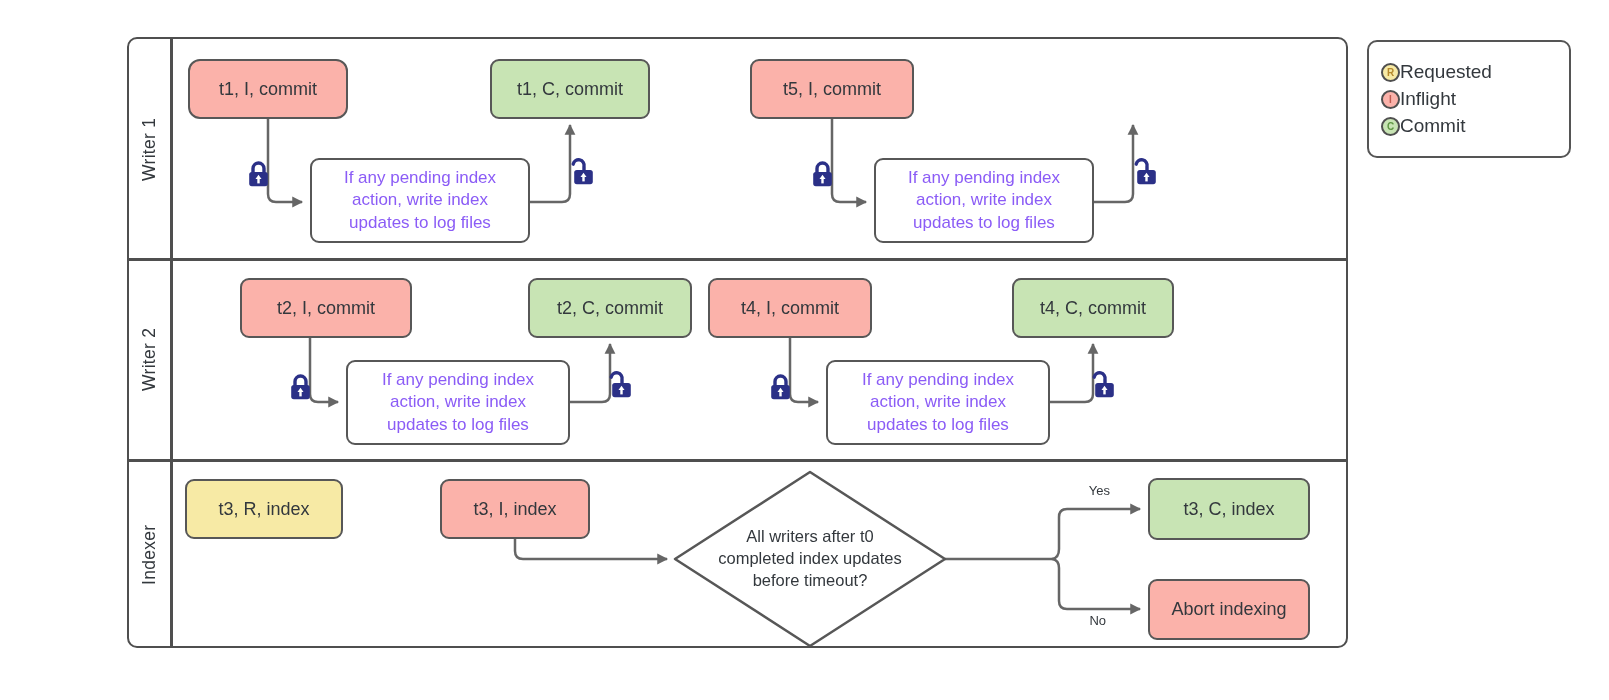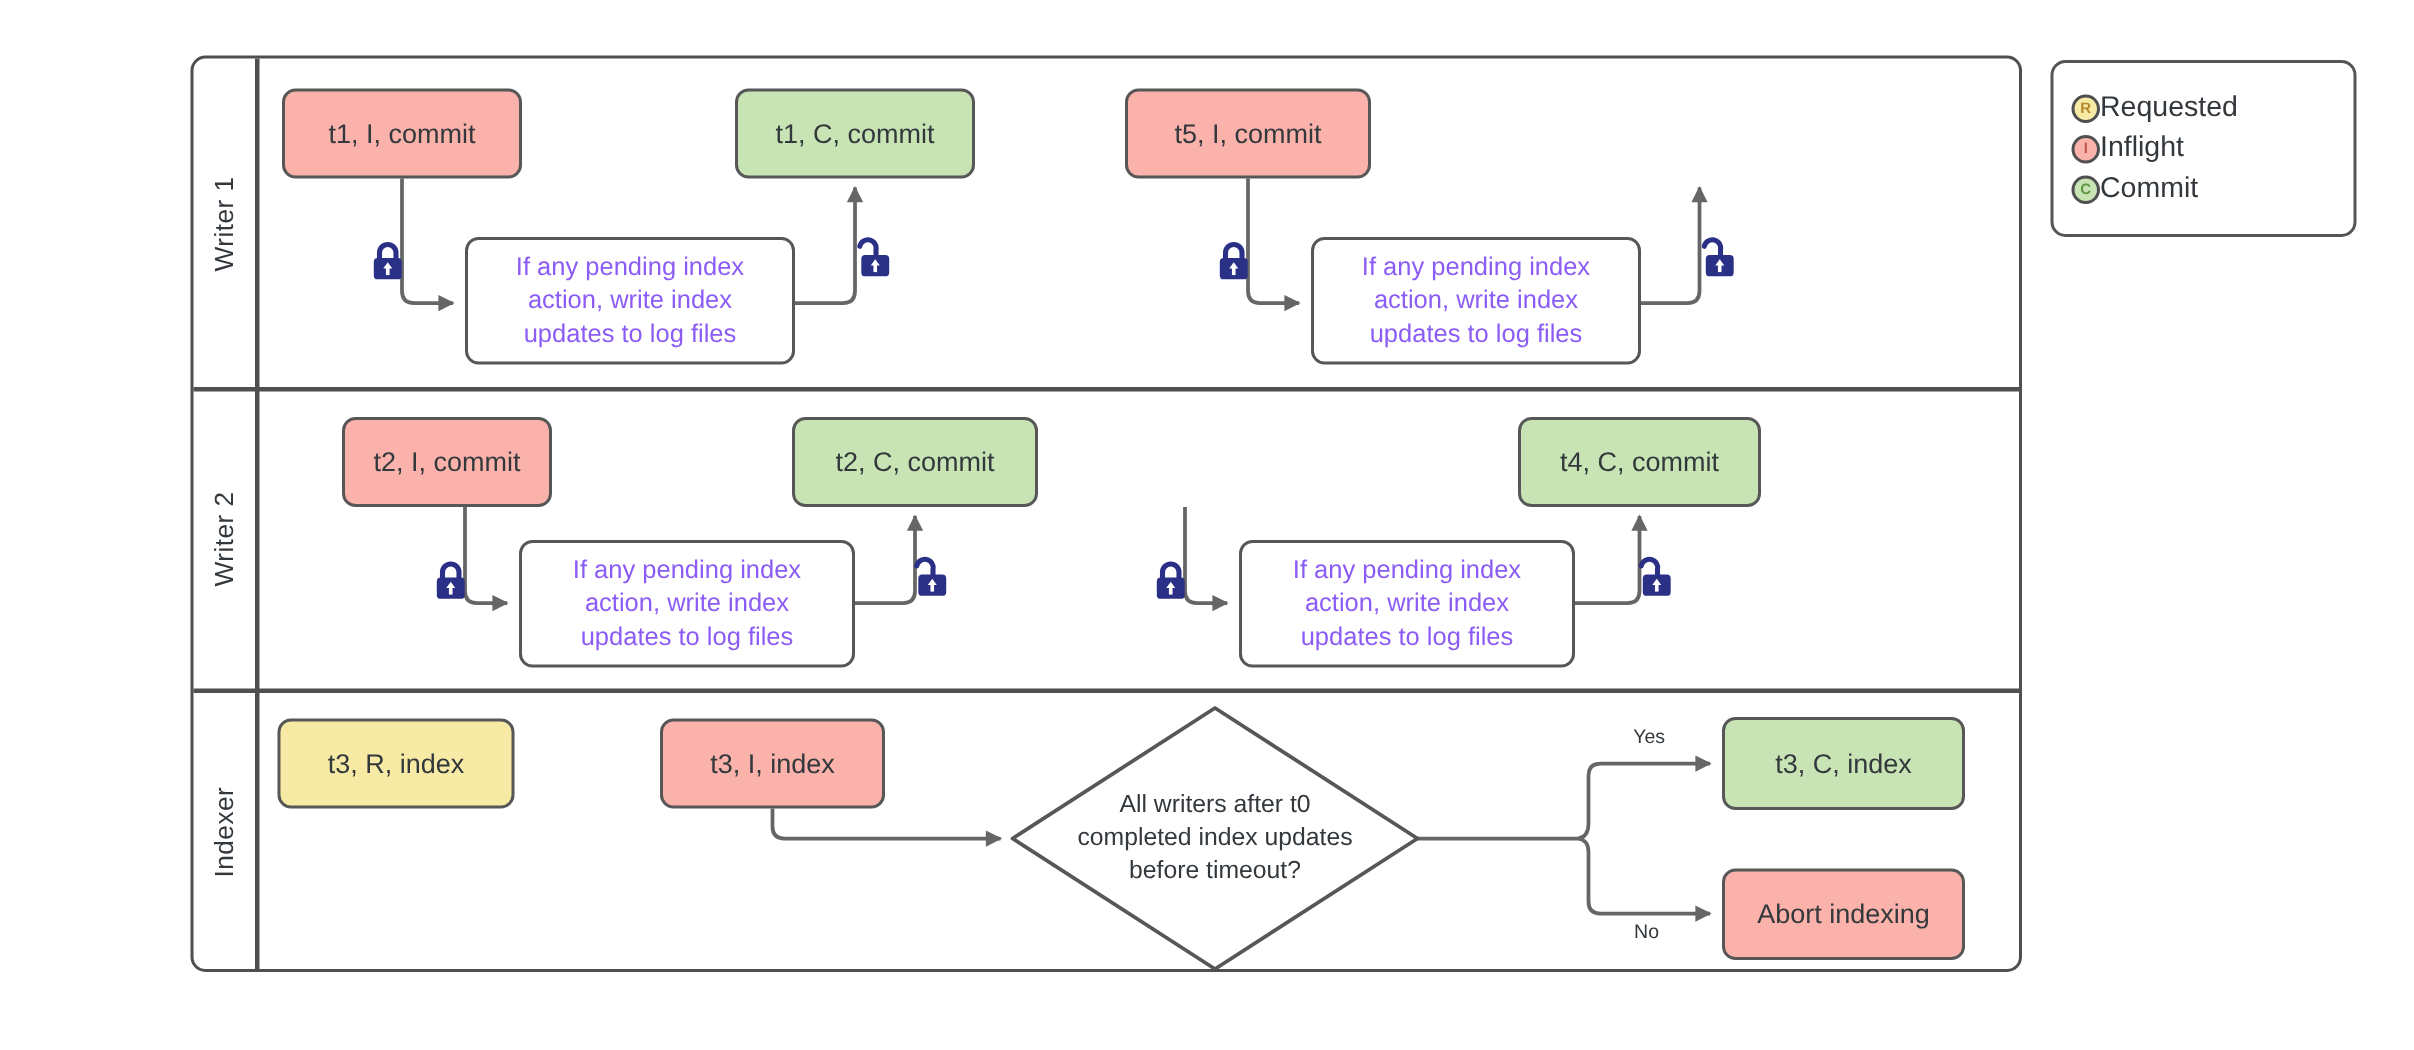--- a/index.html
+++ b/index.html
@@ -146,43 +146,44 @@
 
   <div class="pool">
     <div class="vline"></div>
     <div class="hline" style="top:219px;"></div>
     <div class="hline" style="top:420px;"></div>
     <div class="lane-label" style="top:50px;">Writer 1</div>
     <div class="lane-label" style="top:260px;">Writer 2</div>
     <div class="lane-label" style="top:456px;">Indexer</div>
   </div>
 
-  <div class="node inflight" style="left:188px; top:59px; width:160px; height:60px;">t1, I, commit</div>
+  <div class="node inflight" style="left:188px; top:59px; width:160px; height:60px;border-radius:12px;">t1, I, commit</div>
   <div class="proc" style="left:310px; top:158px; width:220px; height:85px;">
     <div>If any pending index</div>
     <div>action, write index</div>
     <div>updates to log files</div>
   </div>
   <div class="node commit" style="left:490px; top:59px; width:160px; height:60px;">t1, C, commit</div>
 
   <div class="node inflight" style="left:750px; top:59px; width:164px; height:60px;">t5, I, commit</div>
   <div class="proc" style="left:874px; top:158px; width:220px; height:85px;">
     <div>If any pending index</div>
     <div>action, write index</div>
     <div>updates to log files</div>
   </div>
 
-  <div class="node inflight" style="left:228px; top:278px; width:140px; height:60px;">t2, I, commit</div>
+  <div class="node inflight" style="left:240px; top:278px; width:172px; height:60px;">t2, I, commit</div>
   <div class="proc" style="left:346px; top:360px; width:224px; height:85px;">
     <div>If any pending index</div>
     <div>action, write index</div>
     <div>updates to log files</div>
   </div>
   <div class="node commit" style="left:528px; top:278px; width:164px; height:60px;">t2, C, commit</div>
 
+  <div class="node inflight" style="left:708px; top:278px; width:164px; height:60px;">t4, I, commit</div>
   <div class="proc" style="left:826px; top:360px; width:224px; height:85px;">
     <div>If any pending index</div>
     <div>action, write index</div>
     <div>updates to log files</div>
   </div>
   <div class="node commit" style="left:1012px; top:278px; width:162px; height:60px;">t4, C, commit</div>
 
   <div class="node requested" style="left:185px; top:479px; width:158px; height:60px;">t3, R, index</div>
   <div class="node inflight" style="left:440px; top:479px; width:150px; height:60px;">t3, I, index</div>
 

